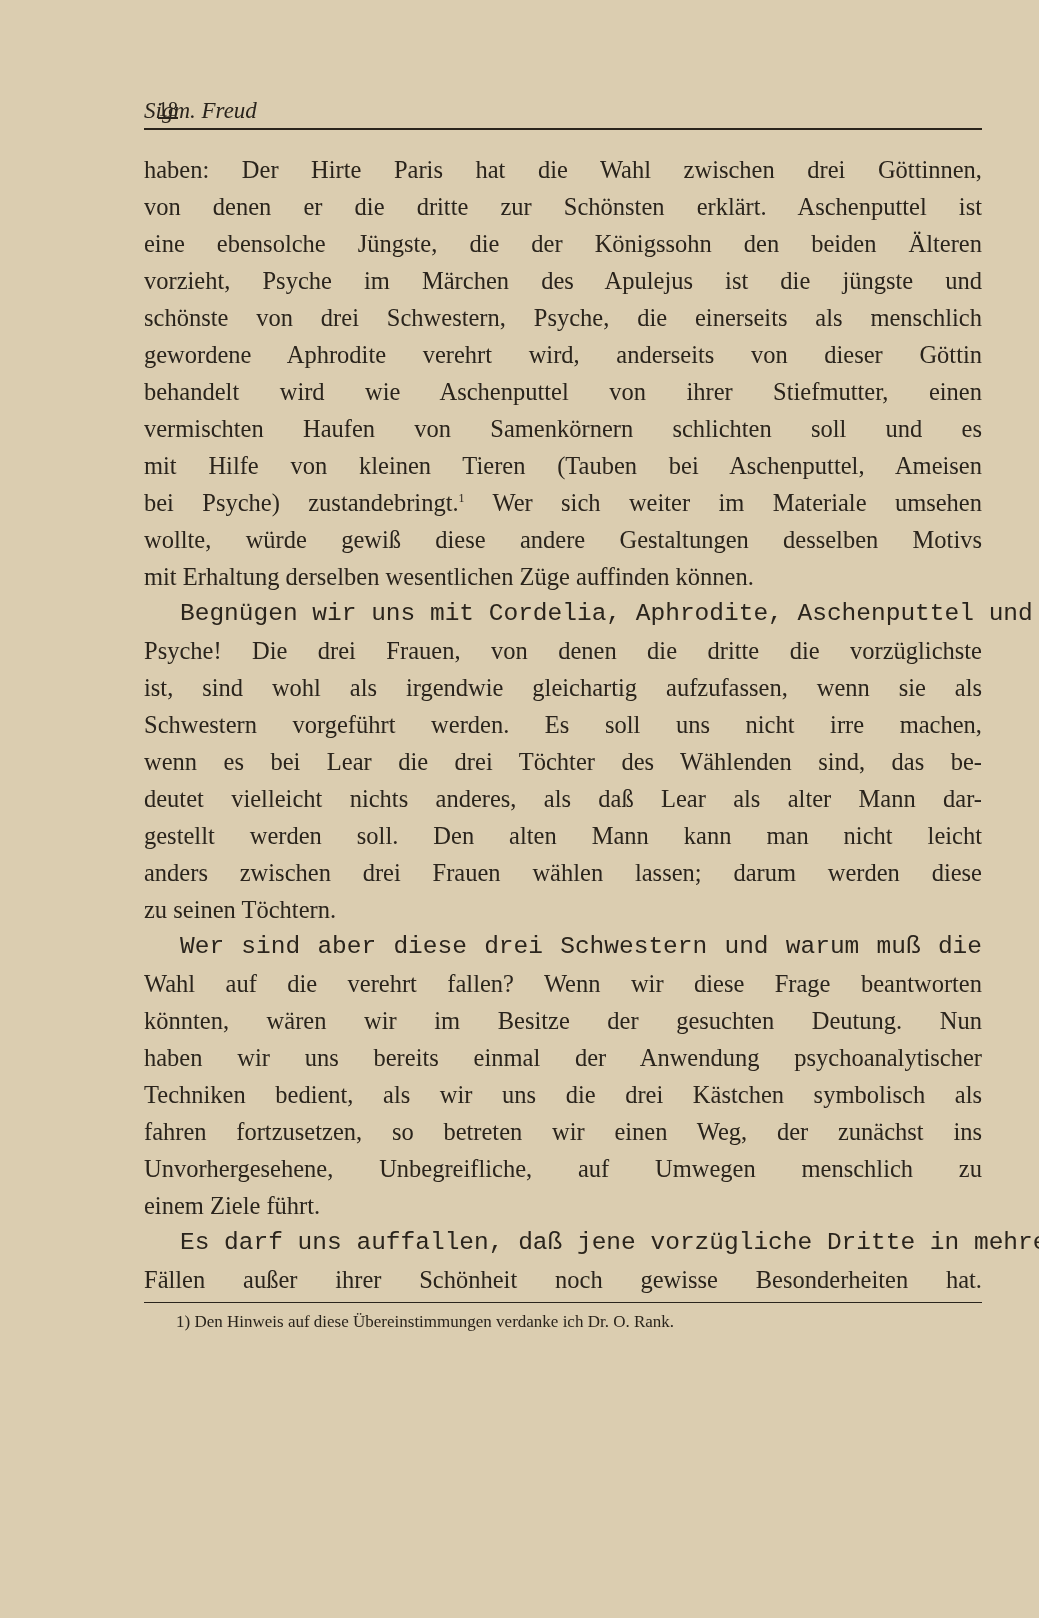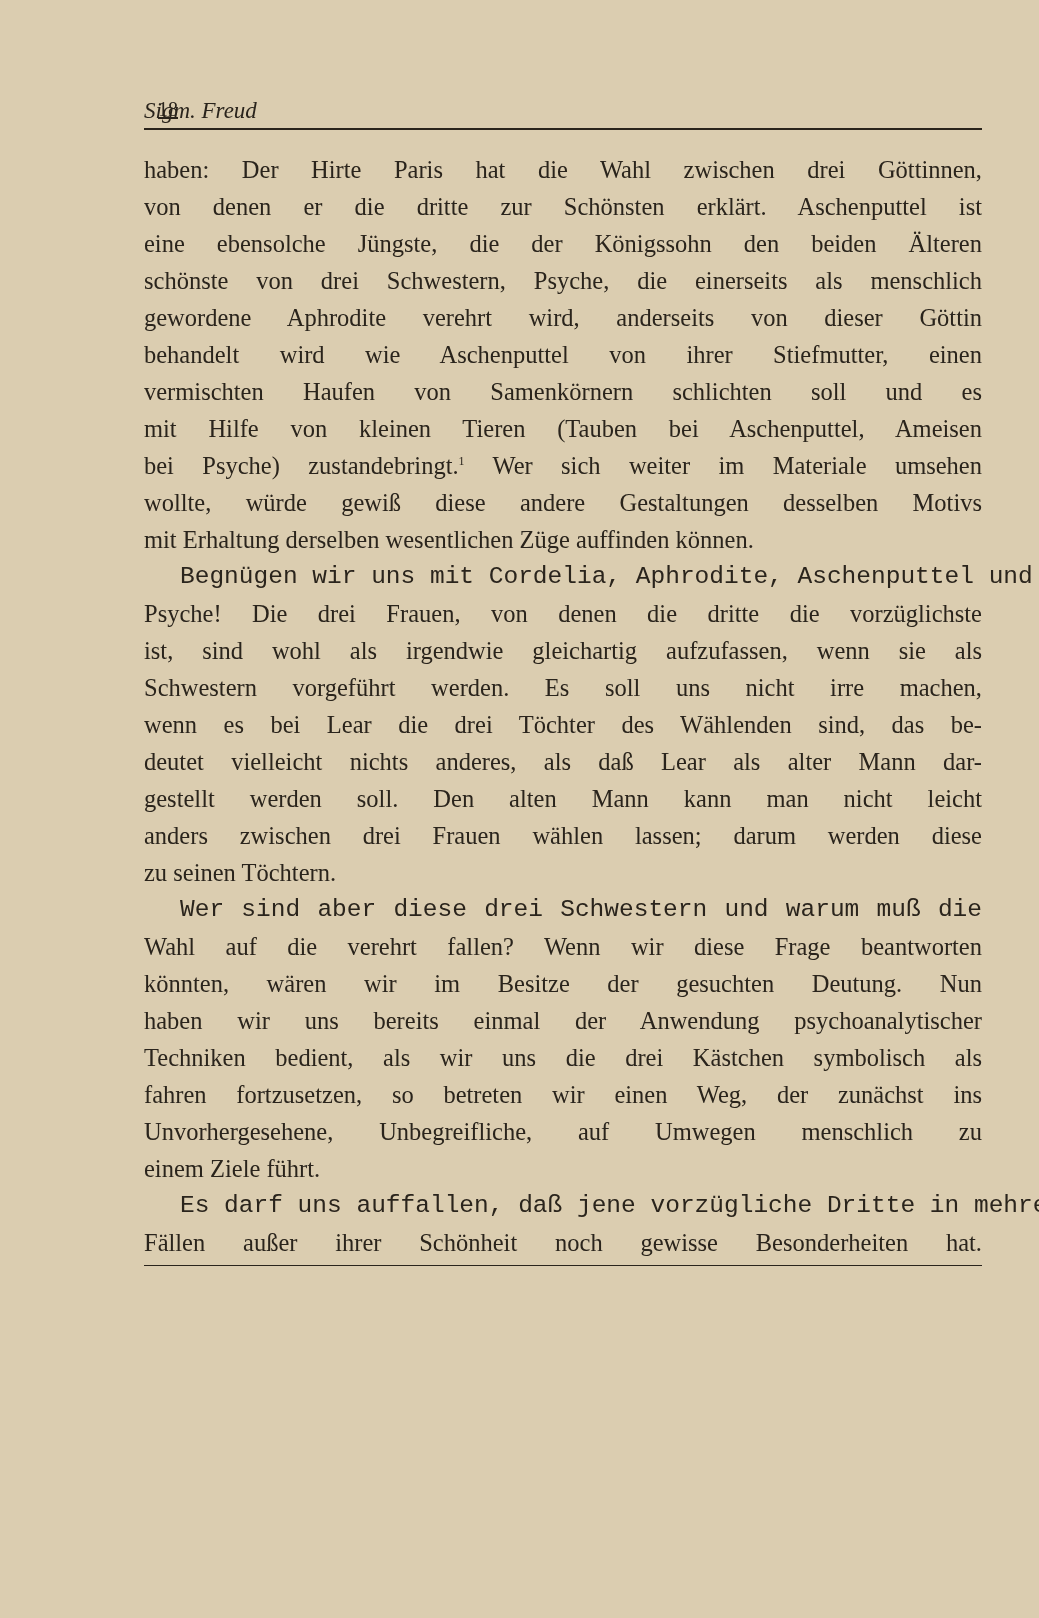--- a/index.html
+++ b/index.html
@@ -63,20 +63,21 @@
 <div class="page">
   <div class="header">
     <span class="page-number">18</span>
     <span class="running-head">Sigm. Freud</span>
   </div>
   <div class="body-text" id="body-text">
       <div>
         <span class="line">haben: Der Hirte Paris hat die Wahl zwischen drei Göttinnen,</span>
         <span class="line">von denen er die dritte zur Schönsten erklärt. Aschenputtel ist</span>
         <span class="line">eine ebensolche Jüngste, die der Königssohn den beiden Älteren</span>
+        <span class="line">vorzieht, Psyche im Märchen des Apulejus ist die jüngste und</span>
         <span class="line">schönste von drei Schwestern, Psyche, die einerseits als menschlich</span>
         <span class="line">gewordene Aphrodite verehrt wird, anderseits von dieser Göttin</span>
         <span class="line">behandelt wird wie Aschenputtel von ihrer Stiefmutter, einen</span>
         <span class="line">vermischten Haufen von Samenkörnern schlichten soll und es</span>
         <span class="line">mit Hilfe von kleinen Tieren (Tauben bei Aschenputtel, Ameisen</span>
         <span class="line">bei Psyche) zustandebringt.<sup>1</sup> Wer sich weiter im Materiale umsehen</span>
         <span class="line">wollte, würde gewiß diese andere Gestaltungen desselben Motivs</span>
         <span class="line last">mit Erhaltung derselben wesentlichen Züge auffinden können.</span>
       </div>
       <div>
@@ -99,13 +100,14 @@
         <span class="line">fahren fortzusetzen, so betreten wir einen Weg, der zunächst ins</span>
         <span class="line">Unvorhergesehene, Unbegreifliche, auf Umwegen menschlich zu</span>
         <span class="line last">einem Ziele führt.</span>
       </div>
       <div>
         <span class="line indent">Es darf uns auffallen, daß jene vorzügliche Dritte in mehreren</span>
         <span class="line">Fällen außer ihrer Schönheit noch gewisse Besonderheiten hat.</span>
       </div>
     </div>
   <div class="footnote-rule"></div>
+  <div class="footnote">1) Den Hinweis auf diese Übereinstimmungen verdanke ich Dr. O. Rank.</div>
 </div>
 
 </body></html>

